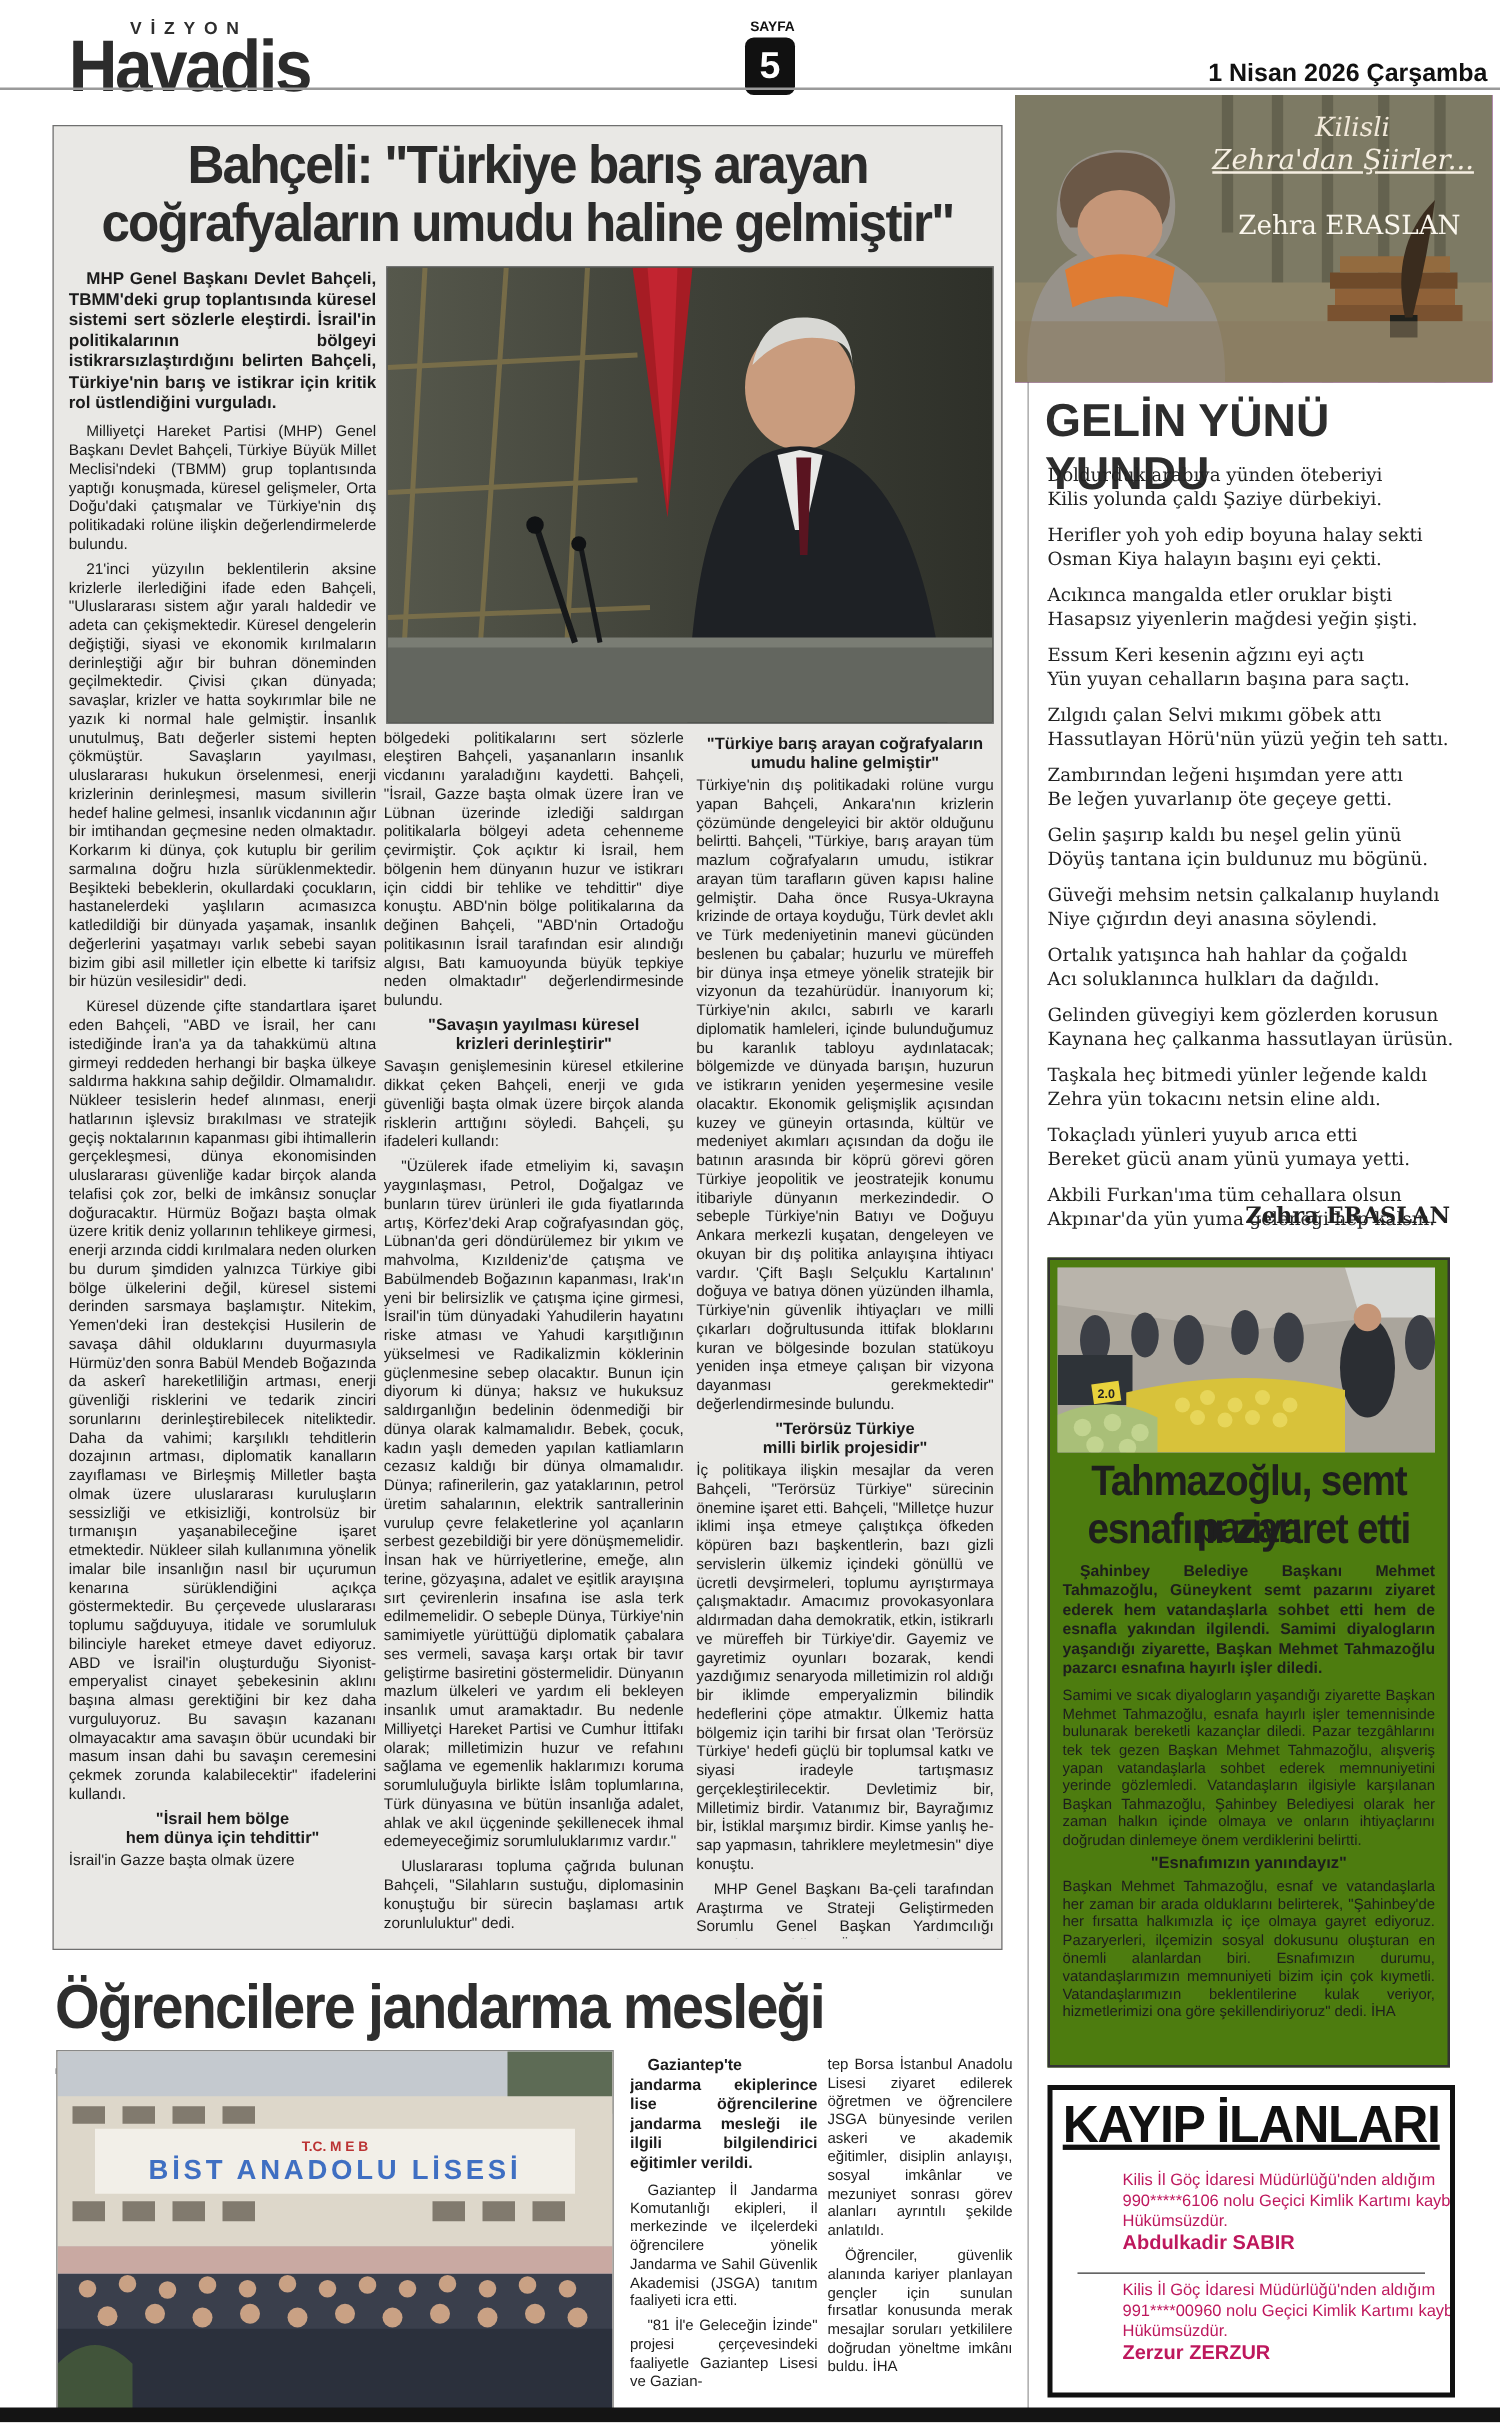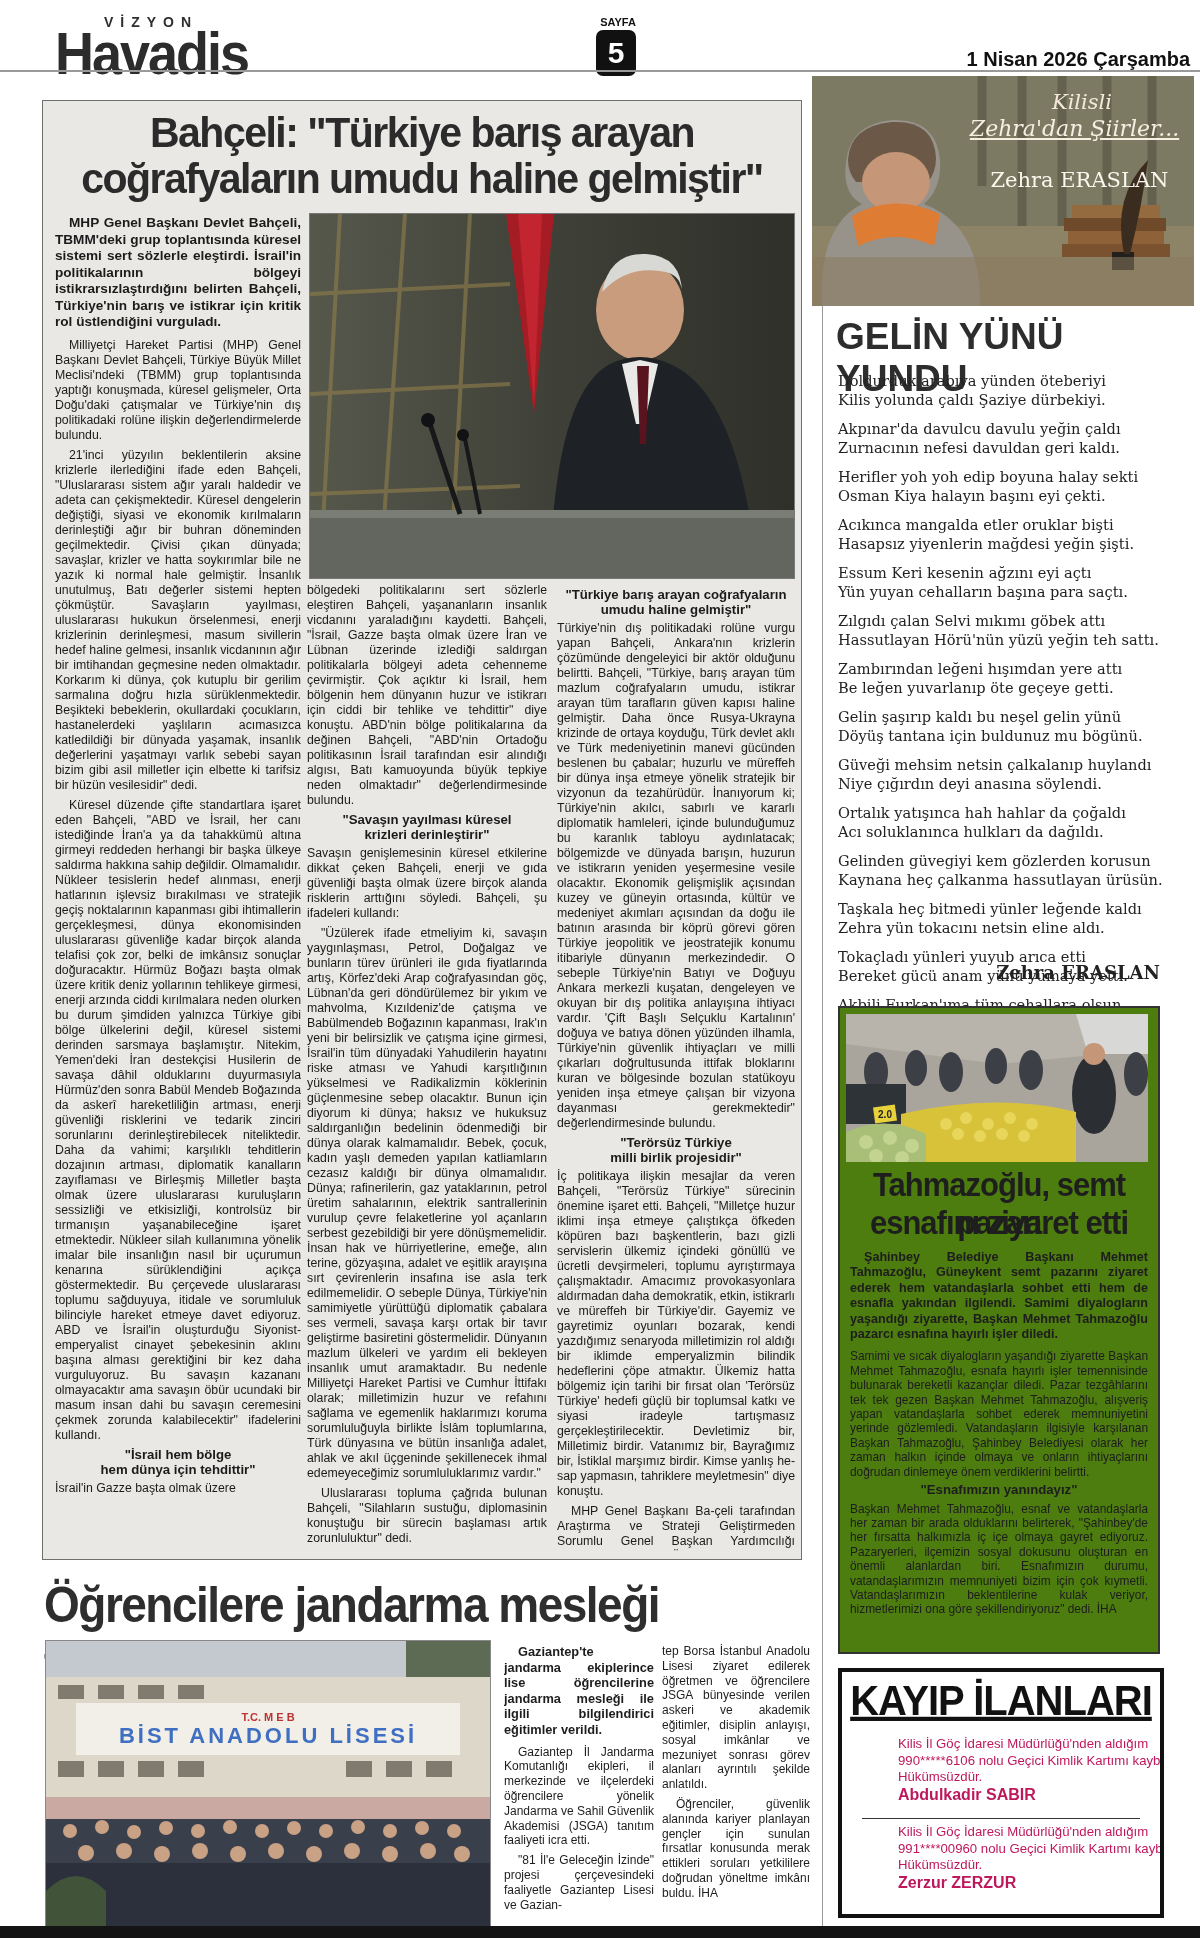--- a/index.html
+++ b/index.html
@@ -222,21 +222,21 @@
     </svg>
   </div>
 
   <div class="jcol abs" id="jcolA">
       <p class="blk intro">Gaziantep'te jandarma ekiplerince lise öğrencilerine jandarma mesleği ile ilgili bilgilendirici eğitimler verildi.</p>
       <p class="blk body">Gaziantep İl Jandarma Komutanlığı ekipleri, il merkezinde ve ilçelerdeki öğrencilere yönelik Jandarma ve Sahil Güvenlik Akademisi (JSGA) tanıtım faaliyeti icra etti.</p>
       <p class="blk body">"81 İl'e Geleceğin İzinde" projesi çerçevesindeki faaliyetle Gaziantep Lisesi ve Gazian-</p>
     </div>
   <div class="jcol abs" id="jcolB">
       <p class="blk cont">tep Borsa İstanbul Anadolu Lisesi ziyaret edilerek öğretmen ve öğrencilere JSGA bünyesinde verilen askeri ve akademik eğitimler, disiplin anlayışı, sosyal imkânlar ve mezuniyet sonrası görev alanları ayrıntılı şekilde anlatıldı.</p>
-      <p class="blk body">Öğrenciler, güvenlik alanında kariyer planlayan gençler için sunulan fırsatlar konusunda merak ettikleri soruları yetkililere doğrudan yöneltme imkânı buldu. İHA</p>
+      <p class="blk body">Öğrenciler, güvenlik alanında kariyer planlayan gençler için sunulan fırsatlar konusunda merak mesajlar soruları yetkililere doğrudan yöneltme imkânı buldu. İHA</p>
     </div>
 
   <div class="abs" id="right-rule"></div>
 
   <div class="abs" id="zehra-photo">
     <svg width="382" height="230" viewBox="0 0 382 230" style="position:absolute;top:0;left:0">
       <rect width="382" height="230" fill="#7d7a64"></rect>
       <g opacity="0.5" stroke="#4c4a3a" stroke-width="9">
         <line x1="210" y1="0" x2="210" y2="230"></line>
           <line x1="250" y1="0" x2="250" y2="230"></line>
@@ -263,22 +263,20 @@
     </svg>
     <div class="abs" id="zehra-cap-top">Kilisli</div>
     <div class="abs" id="zehra-cap-mid">Zehra'dan Şiirler...</div>
     <div class="abs" id="zehra-cap-author">Zehra ERASLAN</div>
   </div>
 
   <div class="abs" id="poem-title">GELİN YÜNÜ YUNDU</div>
   <div class="abs" id="poem">
       <p class="blk couplet">Doldurduk arabıya yünden öteberiyi
 Kilis yolunda çaldı Şaziye dürbekiyi.</p>
-      <p class="blk couplet">Akpınar'da davulcu davulu yeğin çaldı
-Zurnacının nefesi davuldan geri kaldı.</p>
       <p class="blk couplet">Herifler yoh yoh edip boyuna halay sekti
 Osman Kiya halayın başını eyi çekti.</p>
       <p class="blk couplet">Acıkınca mangalda etler oruklar bişti
 Hasapsız yiyenlerin mağdesi yeğin şişti.</p>
       <p class="blk couplet">Essum Keri kesenin ağzını eyi açtı
 Yün yuyan cehalların başına para saçtı.</p>
       <p class="blk couplet">Zılgıdı çalan Selvi mıkımı göbek attı
 Hassutlayan Hörü'nün yüzü yeğin teh sattı.</p>
       <p class="blk couplet">Zambırından leğeni hışımdan yere attı
 Be leğen yuvarlanıp öte geçeye getti.</p>

